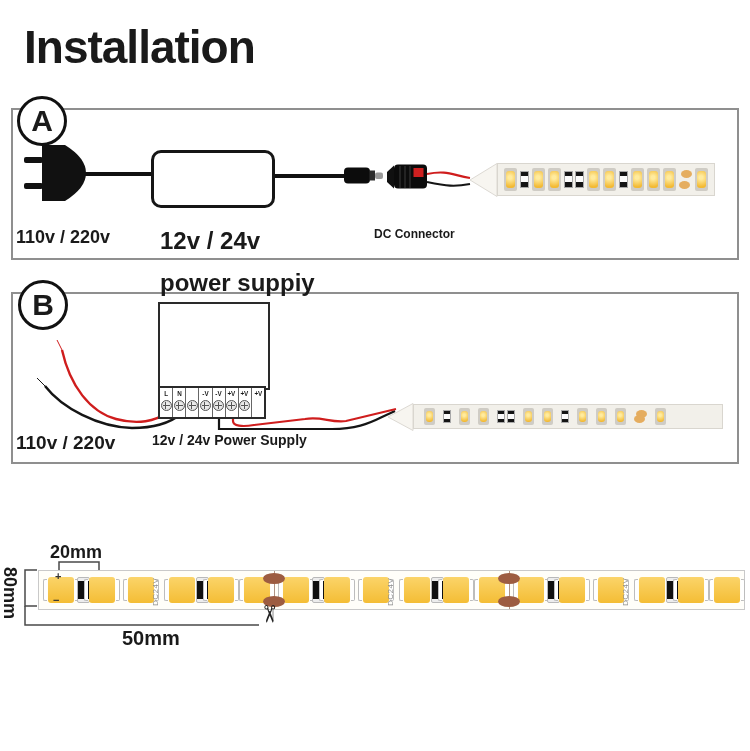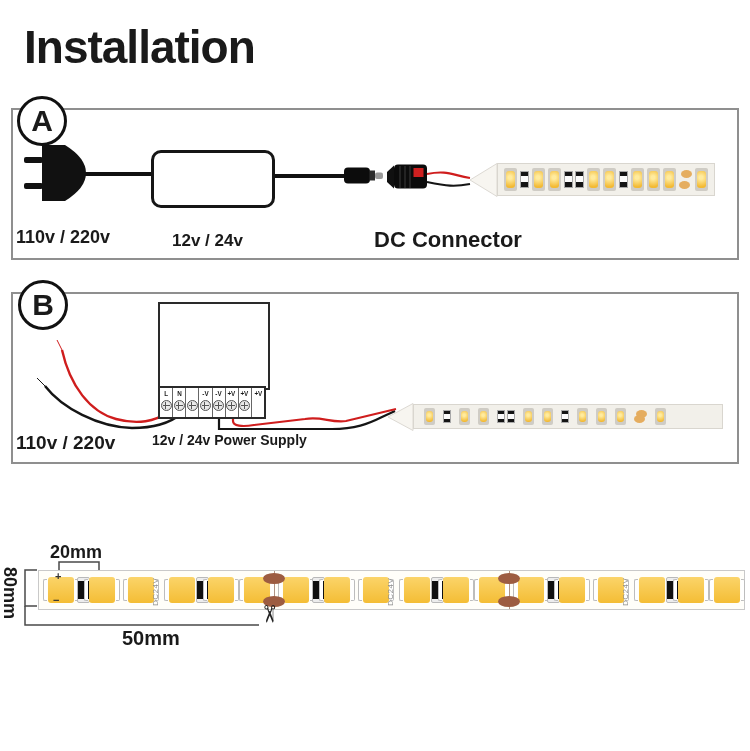--- a/index.html
+++ b/index.html
@@ -18,22 +18,22 @@
   #psuB{left:158px;top:302px;width:108px;height:84px;border:2px solid #2a2a2a;background:#fff;z-index:3}
   #terminals{left:158px;top:386px;width:108px;height:33px;border:2px solid #2a2a2a;background:#fff;z-index:3;display:flex;box-sizing:border-box}
   .tcell{flex:1;border-right:1px solid #666;display:flex;flex-direction:column;align-items:center;padding-top:1px;min-width:0}
   .tcell:last-child{border-right:none}
   .tlabel{font-size:7px;font-weight:bold;height:10px;line-height:10px;transform:scale(.9);white-space:nowrap}
   .screw{width:9px;height:9px;border-radius:50%;border:1px solid #555;background:radial-gradient(#f4f4f4,#d8d8d8);position:relative;margin-top:1px}
   .screw::before{content:"";position:absolute;left:1px;right:1px;top:3.5px;height:1px;background:#555}
   .screw::after{content:"";position:absolute;top:1px;bottom:1px;left:3.5px;width:1px;background:#555}
   .lbl{font-weight:bold;z-index:5;white-space:pre-line}
   #lblA-input{left:16px;top:227px;font-size:18px}
-  #lblA-psu{left:172px;top:209px;font-size:17px;line-height:21px}
-  #lblA-conn{left:374px;top:227px;font-size:22px}
+  #lblA-psu{left:160px;top:209px;font-size:24px;line-height:21px}
+  #lblA-conn{left:374px;top:227px;font-size:12px}
   #lblB-input{left:16px;top:432px;font-size:19px}
   #lblB-psu{left:152px;top:432px;font-size:14px}
   #svg-layer{left:0;top:0;z-index:2;pointer-events:none}
   .strip{background:#f2f0ea;border:1px solid #d9d6cf;display:flex;align-items:center;z-index:3;overflow:hidden;box-sizing:border-box}
   #stripA{left:497px;top:163px;width:218px;height:33px;gap:3px;padding:0 6px}
   #stripB{left:413px;top:404px;width:310px;height:25px;gap:8px;padding:0 10px}
   .c-led{width:13px;height:23px;background:#cfccc5;border-radius:2px;position:relative;flex:none}
   .c-led::after{content:"";position:absolute;left:2px;right:2px;top:3px;bottom:3px;border-radius:3px;
                 background:radial-gradient(circle at 45% 38%,#ffeb9e 15%,#f3ba34 80%)}
   #stripB .c-led{width:11px;height:17px}
@@ -71,20 +71,21 @@
 <body>
 
 <h1 class="abs" id="title">Installation</h1>
 
 <div class="abs secbox" id="boxA"></div>
 <div class="abs badge" id="badgeA">A</div>
 <div class="abs" id="psuA"></div>
 <div class="abs lbl" id="lblA-input">110v / 220v</div>
 <div class="abs lbl" id="lblA-psu">
   <div>12v / 24v</div>
+  <div>power suppiy</div>
 </div>
 <div class="abs lbl" id="lblA-conn">DC Connector</div>
 <div class="abs strip ab-strip" id="stripA">
     <div class="c-led"></div>
     <div class="c-res"></div>
     <div class="c-led"></div>
     <div class="c-led"></div>
     <div class="c-res2">
       <div class="c-res"></div>
       <div class="c-res"></div>

